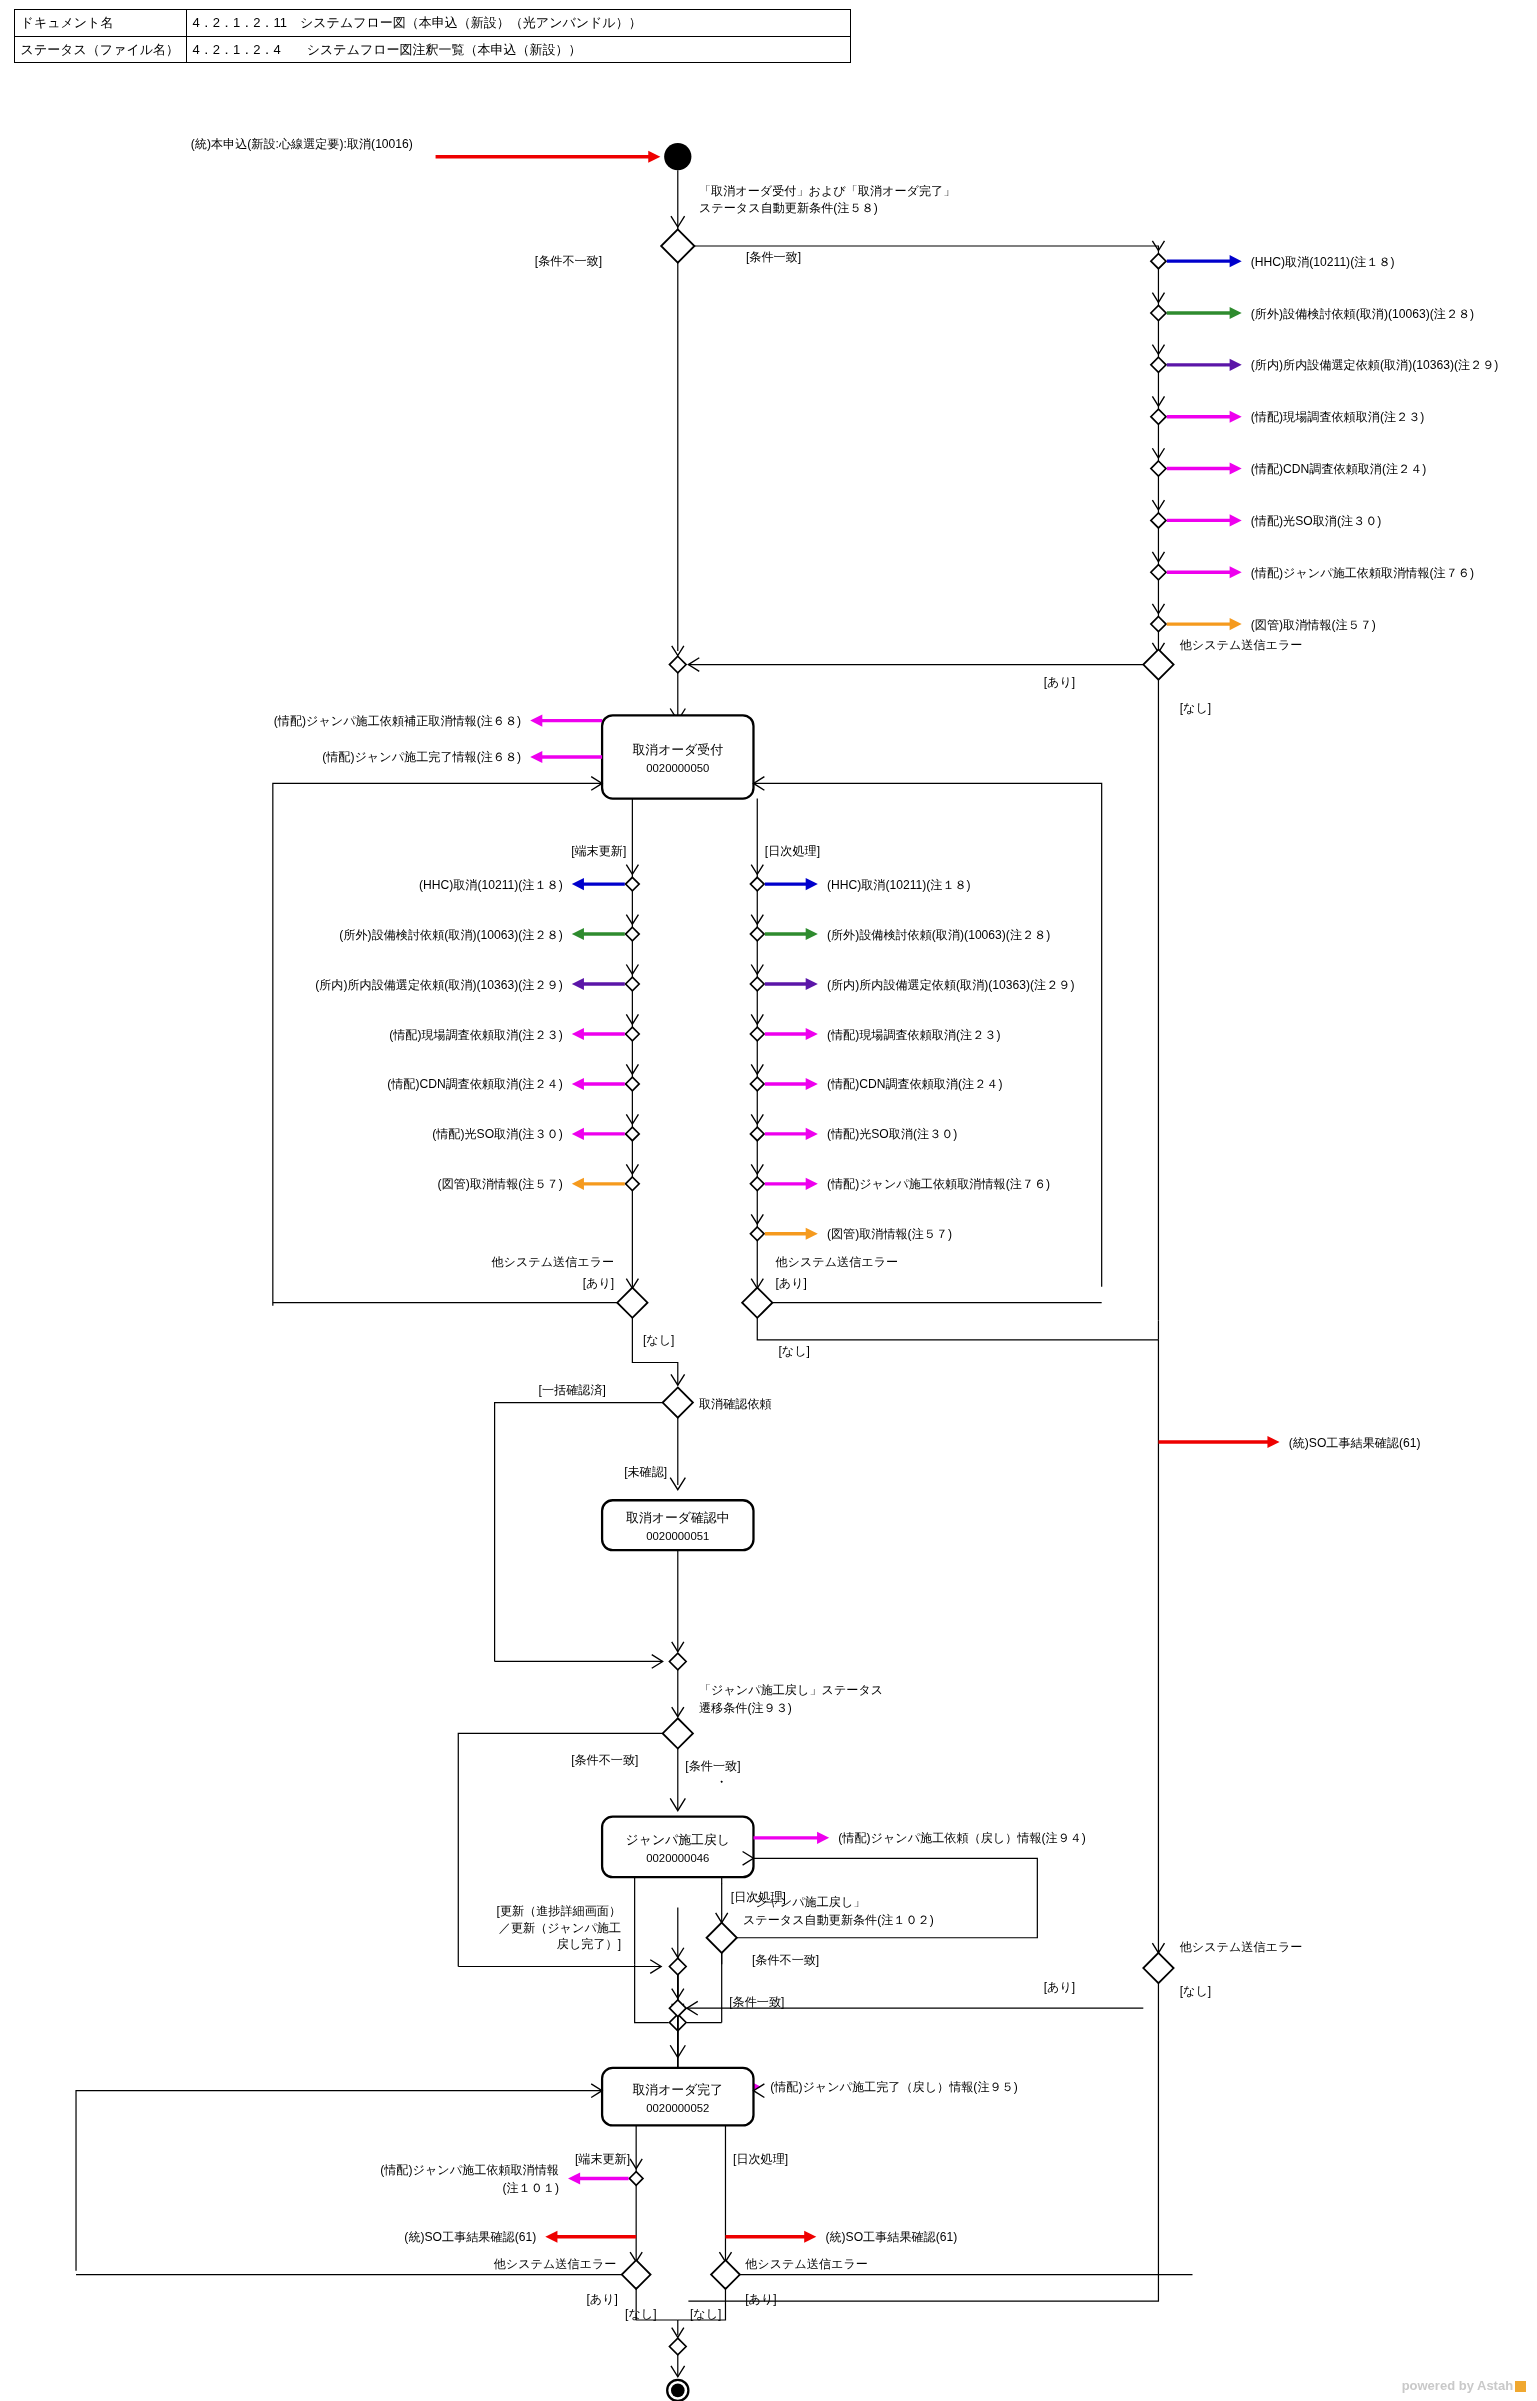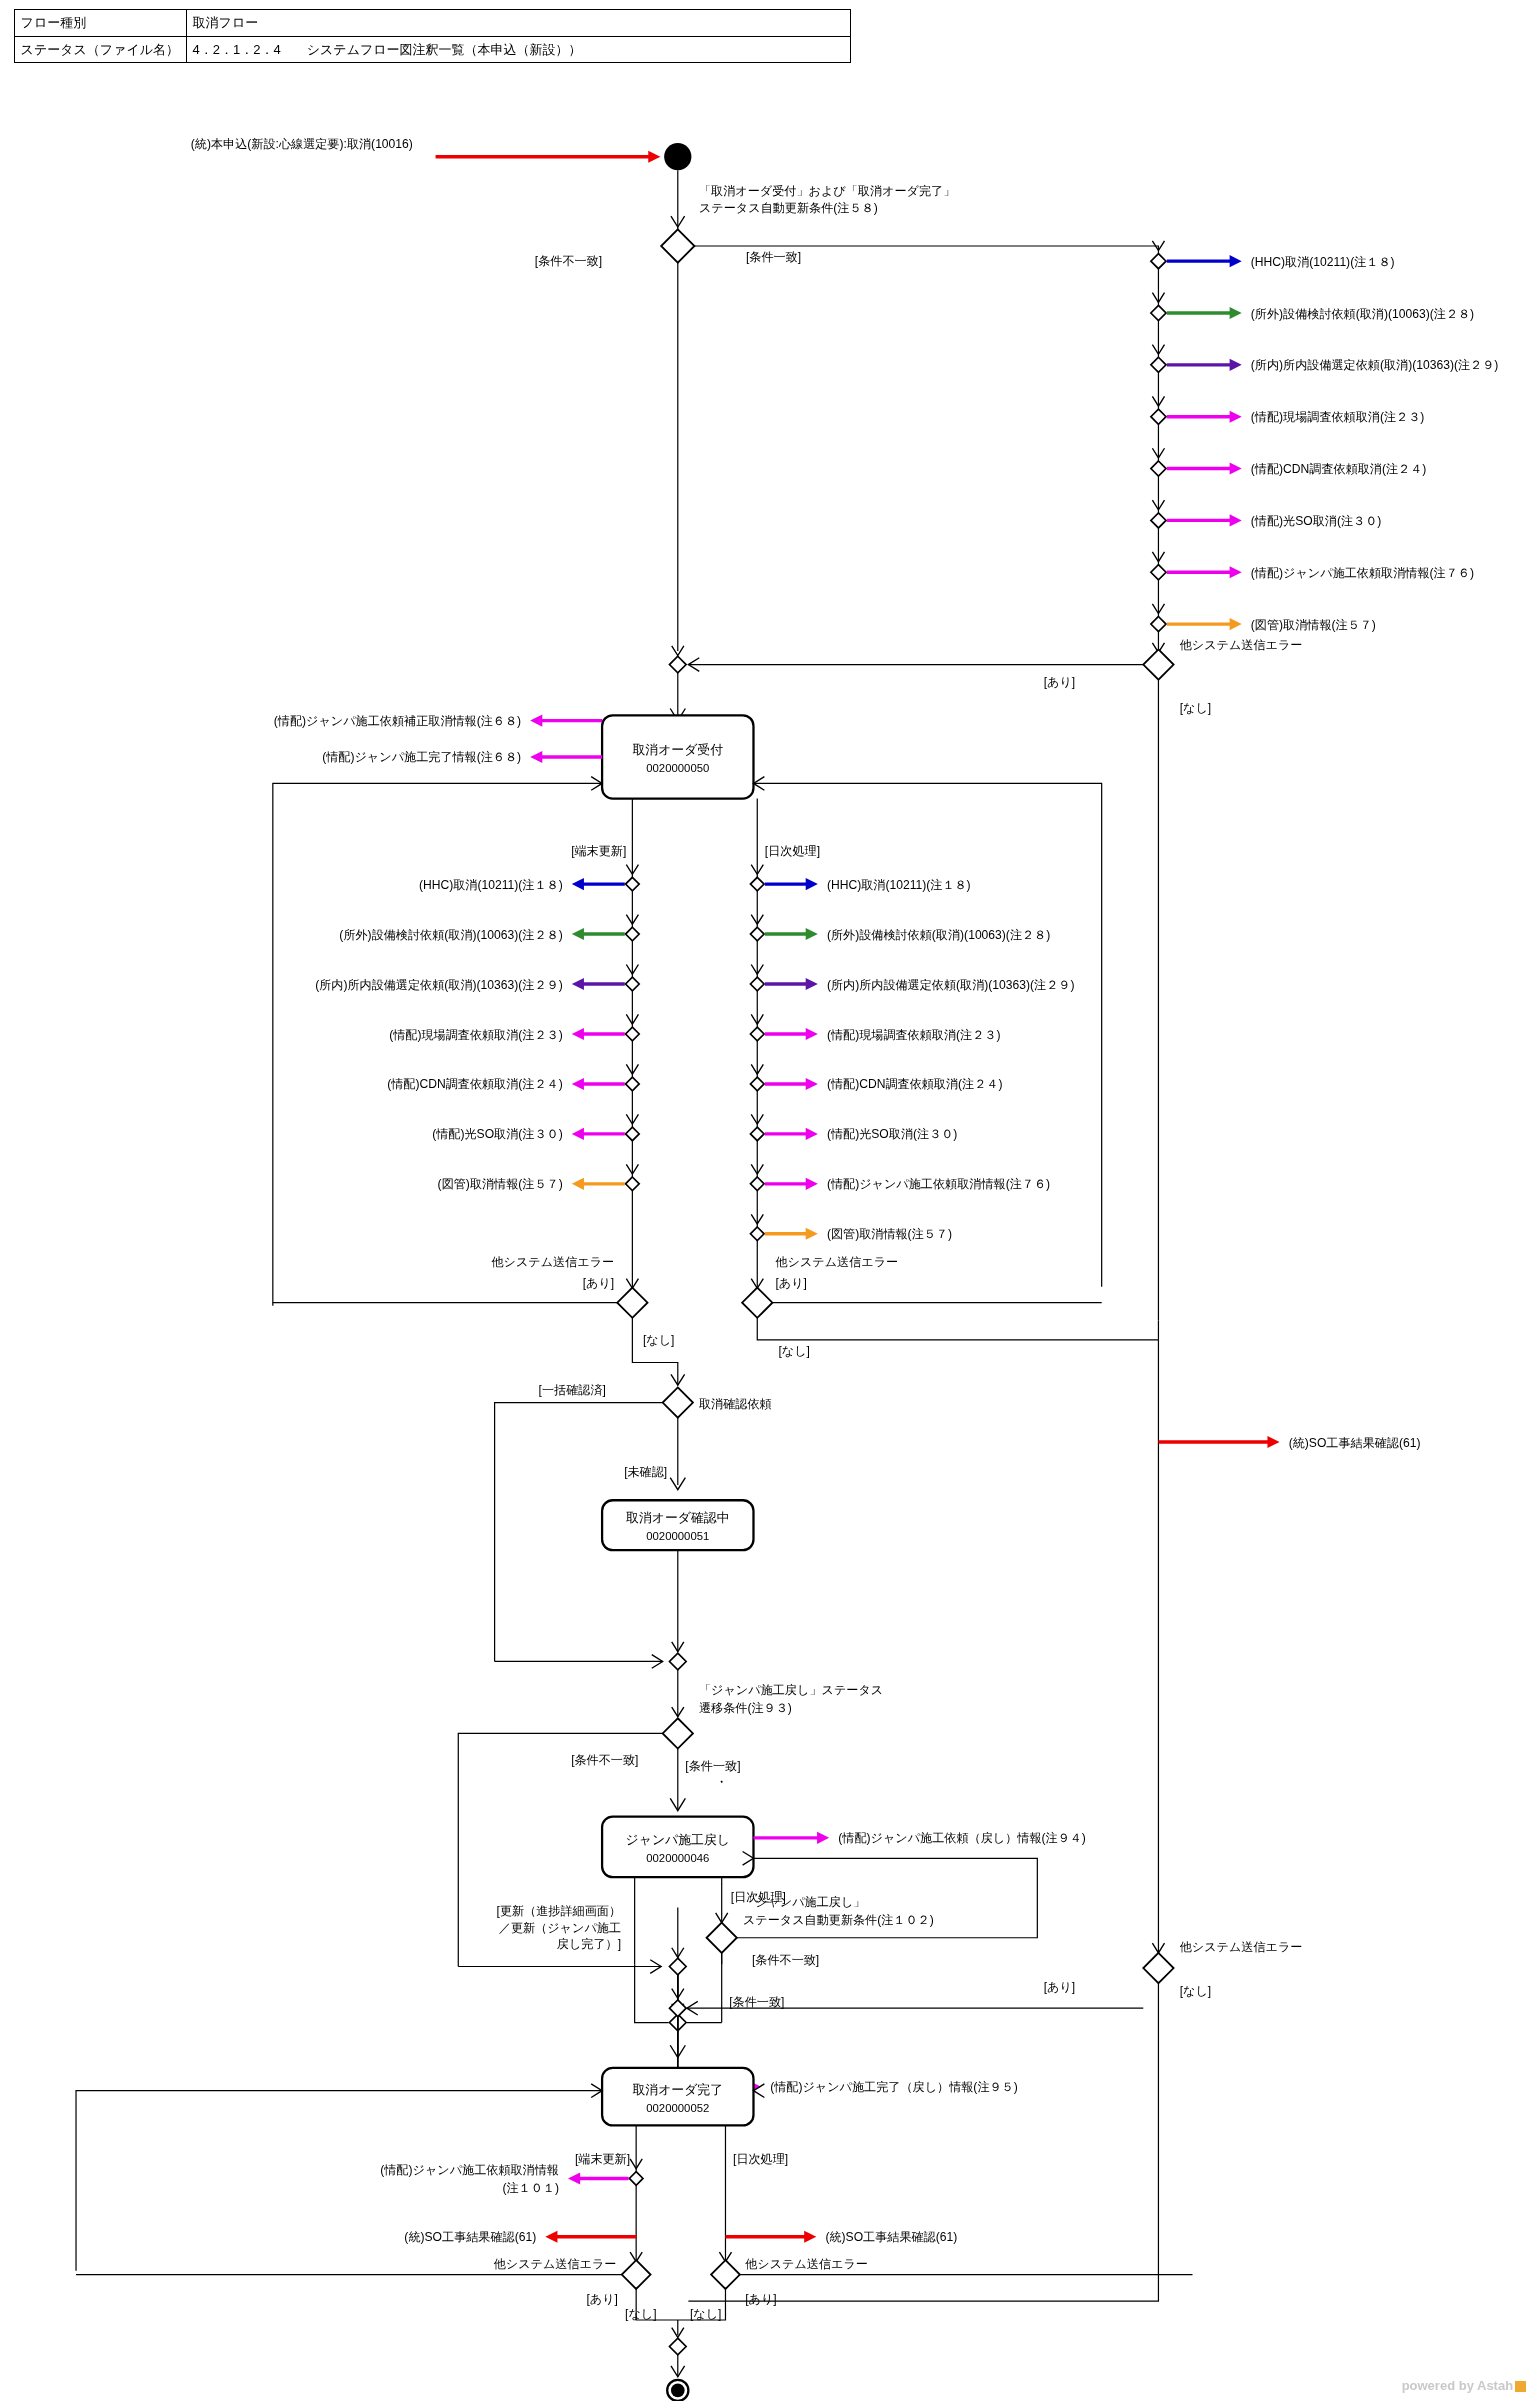--- a/index.html
+++ b/index.html
@@ -15,23 +15,23 @@
       font-family:"Liberation Sans","DejaVu Sans",sans-serif;text-align:right;}
   .wmsq{display:inline-block;width:11.4px;height:11.4px;background:#f0a830;vertical-align:-1.5px;margin-left:1.5px;}
 </style>
 </head>
 <body>
 
 <div id="page">
 
   <table class="meta">
     <tbody>
-    <tr>
-      <td class="k">フロー種別</td>
-      <td class="v">取消フロー</td>
+        <tr>
+      <td class="k">ドキュメント名</td>
+      <td class="v">4．2．1．2．11　システムフロー図（本申込（新設）（光アンバンドル））</td>
     </tr>
     <tr>
       <td class="k">ステータス（ファイル名）</td>
       <td class="v">4．2．1．2．4　　システムフロー図注釈一覧（本申込（新設））</td>
     </tr>
   </tbody>
     </table>
 
   <svg id="flow" width="1538" height="2401" viewBox="0 0 2031 3172">
       <line x1="575" y1="207" x2="859" y2="207" stroke="#ee0000" stroke-width="4.5"></line>

